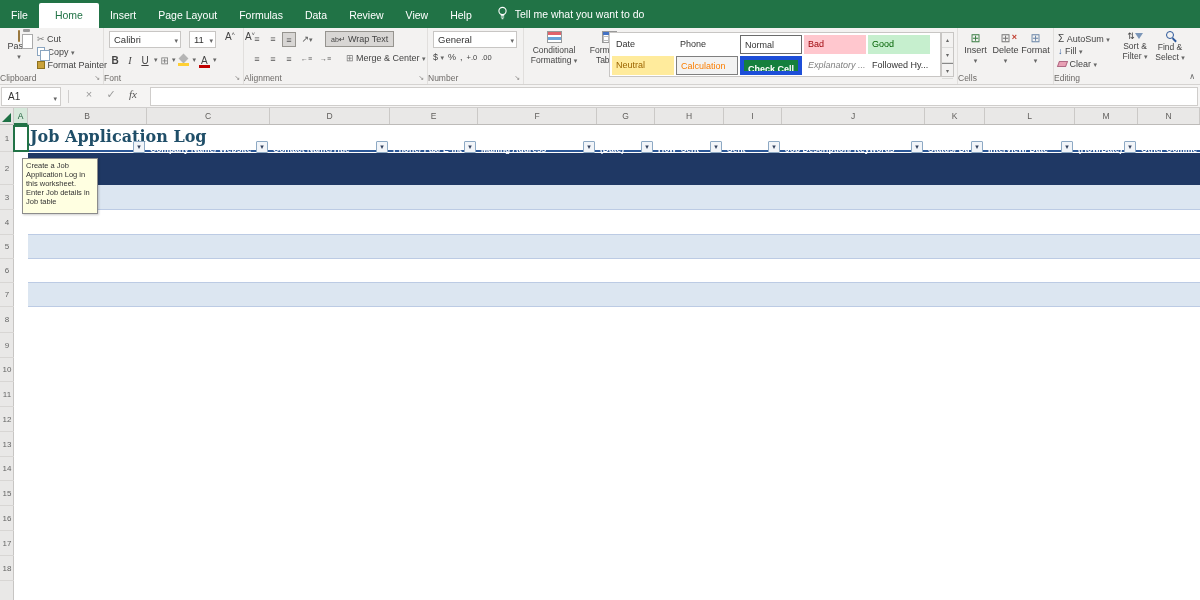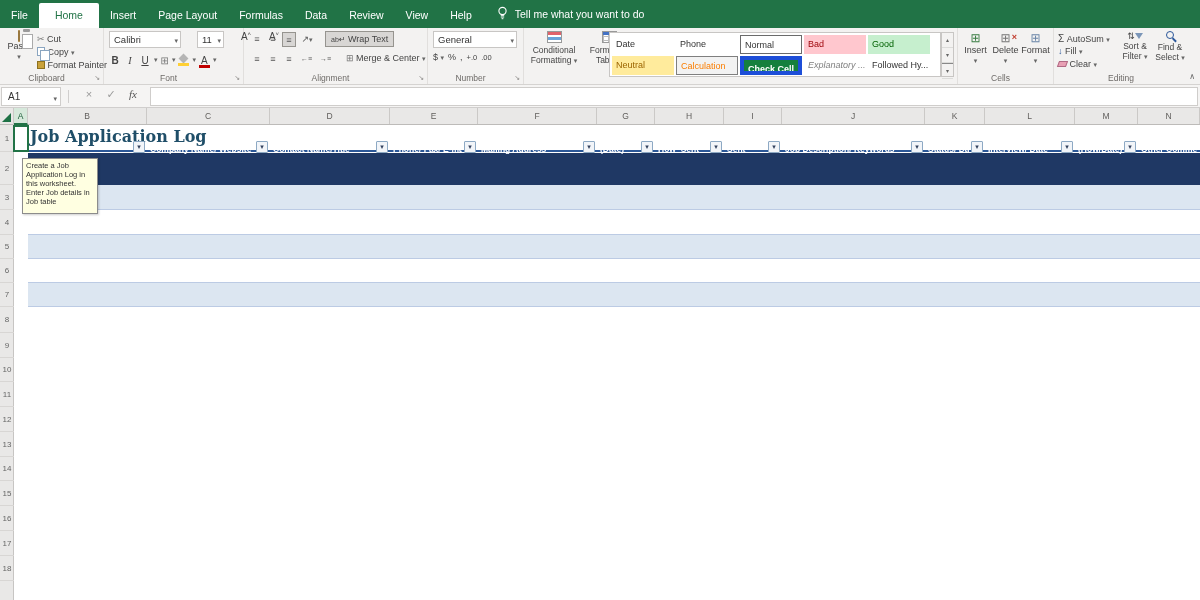--- a/index.html
+++ b/index.html
@@ -8,42 +8,42 @@
 
   
   .tabbar{position:absolute;left:0;top:0;width:100%;height:28px;background:#217346;display:flex;align-items:flex-end;color:#fff;font-size:10.5px}
   .tab{padding:6px 11px 7px;white-space:nowrap}
   .tab.active{background:#fff;color:#217346;border-radius:2px 2px 0 0;padding:6px 16px 7px}
   .tellme{display:flex;align-items:center;gap:7px;margin-left:14px;padding-bottom:7px}
 
   
   .ribbon{position:absolute;top:28px;left:0;width:100%;height:57px;background:#f3f2f1;border-bottom:1px solid #d5d3d1;display:flex;font-size:9px;color:#444}
   .g{position:relative;height:100%;border-right:1px solid #e1dfdd;flex:none}
-  .glabel{position:absolute;bottom:1px;left:0;right:10px;text-align:center;font-size:8.5px;color:#6e6b68}
+  .glabel{position:absolute;bottom:1px;left:0;right:10px;font-size:8.5px;color:#6e6b68}
   .launch{position:absolute;right:3px;bottom:2px;font-size:7px;color:#8a8886}
   .combo{position:relative;background:#fff;border:1px solid #c8c6c4;height:17px;line-height:15px;padding:0 14px 0 4px;font-size:9.5px;color:#333}
   .combo .car{position:absolute;right:2px;top:1px;font-size:7px;color:#666}
   .mbtn{display:inline-block;text-align:center;color:#444}
   .pressed{background:#d8d6d4;border:1px solid #96948f}
   .car{font-size:7px;color:#666}
 
   
   .paste{position:absolute;left:4px;top:3px;width:30px;height:48px;text-align:center}
   .pasteicon{width:16px;height:19px;margin:0 auto;background:#d8b275;border:1px solid #99783f;border-radius:2px;position:relative}
   .pasteicon:before{content:"";position:absolute;left:3px;top:3px;width:9px;height:13px;background:#fff;border:1px solid #aaa}
   .pasteicon:after{content:"";position:absolute;left:4px;top:-2px;width:7px;height:3px;background:#9b9b9b;border-radius:1px}
   .cliprows{position:absolute;left:37px;top:5px}
   .cliprow{height:13px;line-height:13px;white-space:nowrap}
   .cuticon{color:#777;font-size:9px}
   .copyicon{display:inline-block;width:8px;height:9px;border:1px solid #8aa5c0;background:#fff;position:relative;vertical-align:-1px}
   .copyicon:before{content:"";position:absolute;left:2px;top:2px;width:8px;height:9px;border:1px solid #8aa5c0;background:#fff}
   .fpicon{display:inline-block;width:8px;height:8px;background:#c9a23b;border:1px solid #8d711f;vertical-align:-1px}
 
   
-  .fontrow1{position:absolute;left:5px;top:3px;display:flex;gap:16px}
+  .fontrow1{position:absolute;left:5px;top:3px;display:flex;gap:8px}
   .fontrow2{position:absolute;left:5px;top:24px;display:flex;gap:3px;align-items:center;height:16px}
   .fmtletter{font-size:10px;width:12px;text-align:center}
   .bold{font-weight:bold}.ital{font-style:italic;font-family:"Liberation Serif",serif}
   .undl{text-decoration:underline}
   .fillicon{display:inline-block;width:11px;height:11px;position:relative}
   .fillicon:before{content:"";position:absolute;left:2px;top:0;width:7px;height:7px;background:#b5b5b5;transform:rotate(45deg)}
   .fillicon:after{content:"";position:absolute;left:0;bottom:0;width:11px;height:3px;background:#ffd034}
   .fonticolor{position:relative;font-size:10px;width:11px;text-align:center}
   .fonticolor:after{content:"";position:absolute;left:0;bottom:-2px;width:11px;height:3px;background:#c00000}
 

